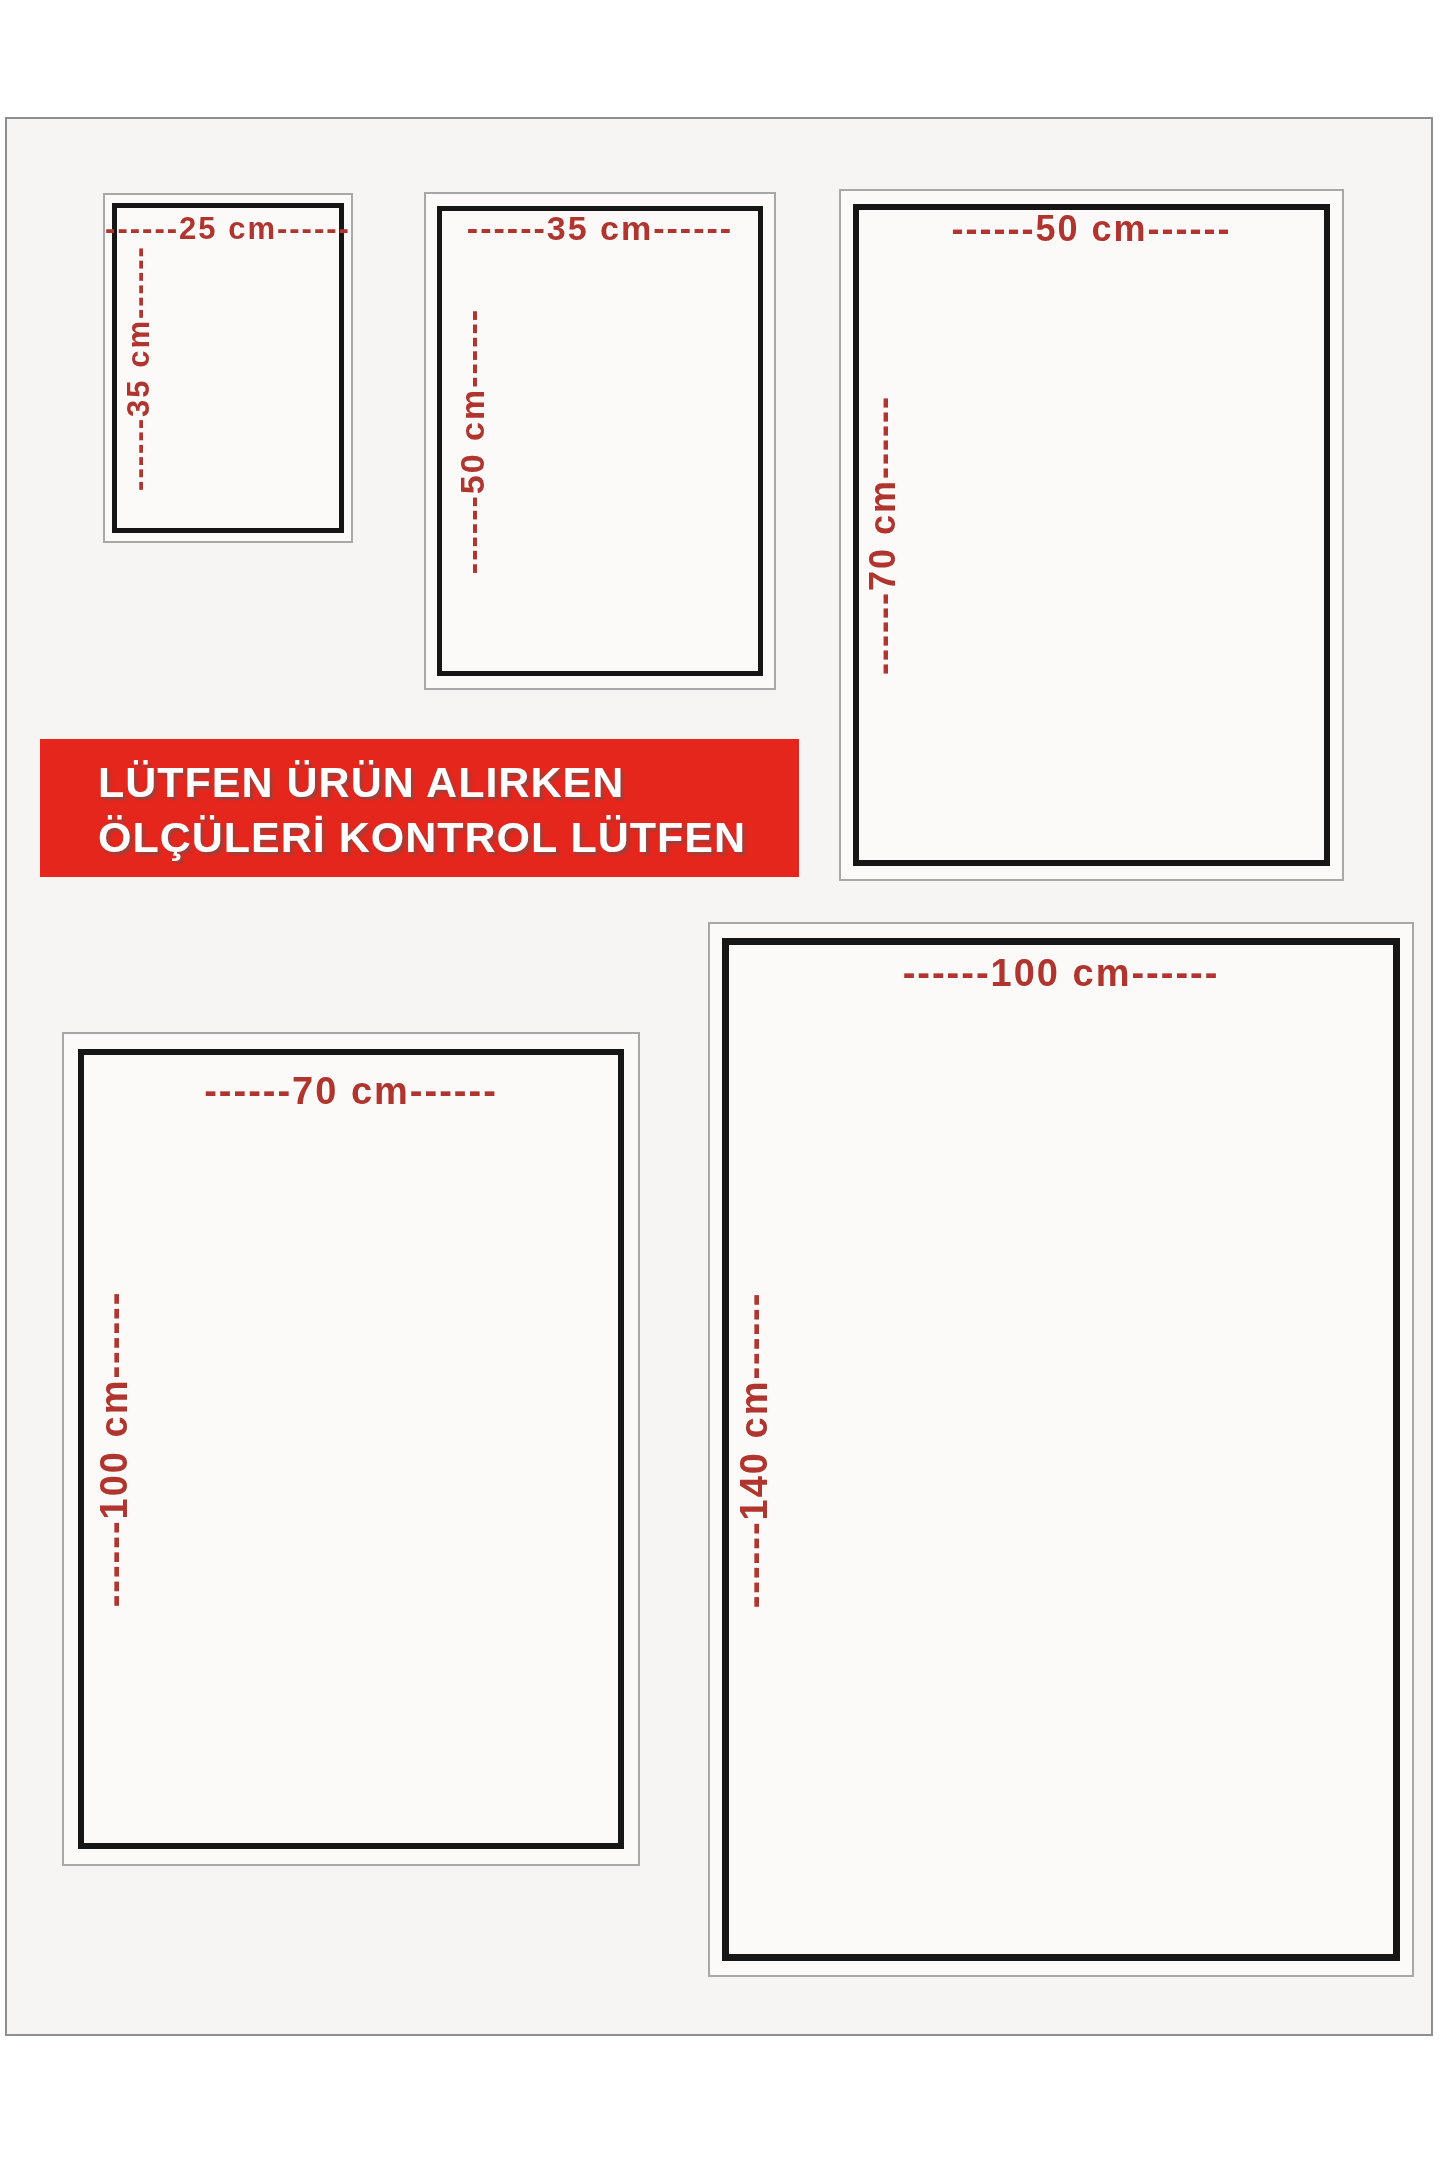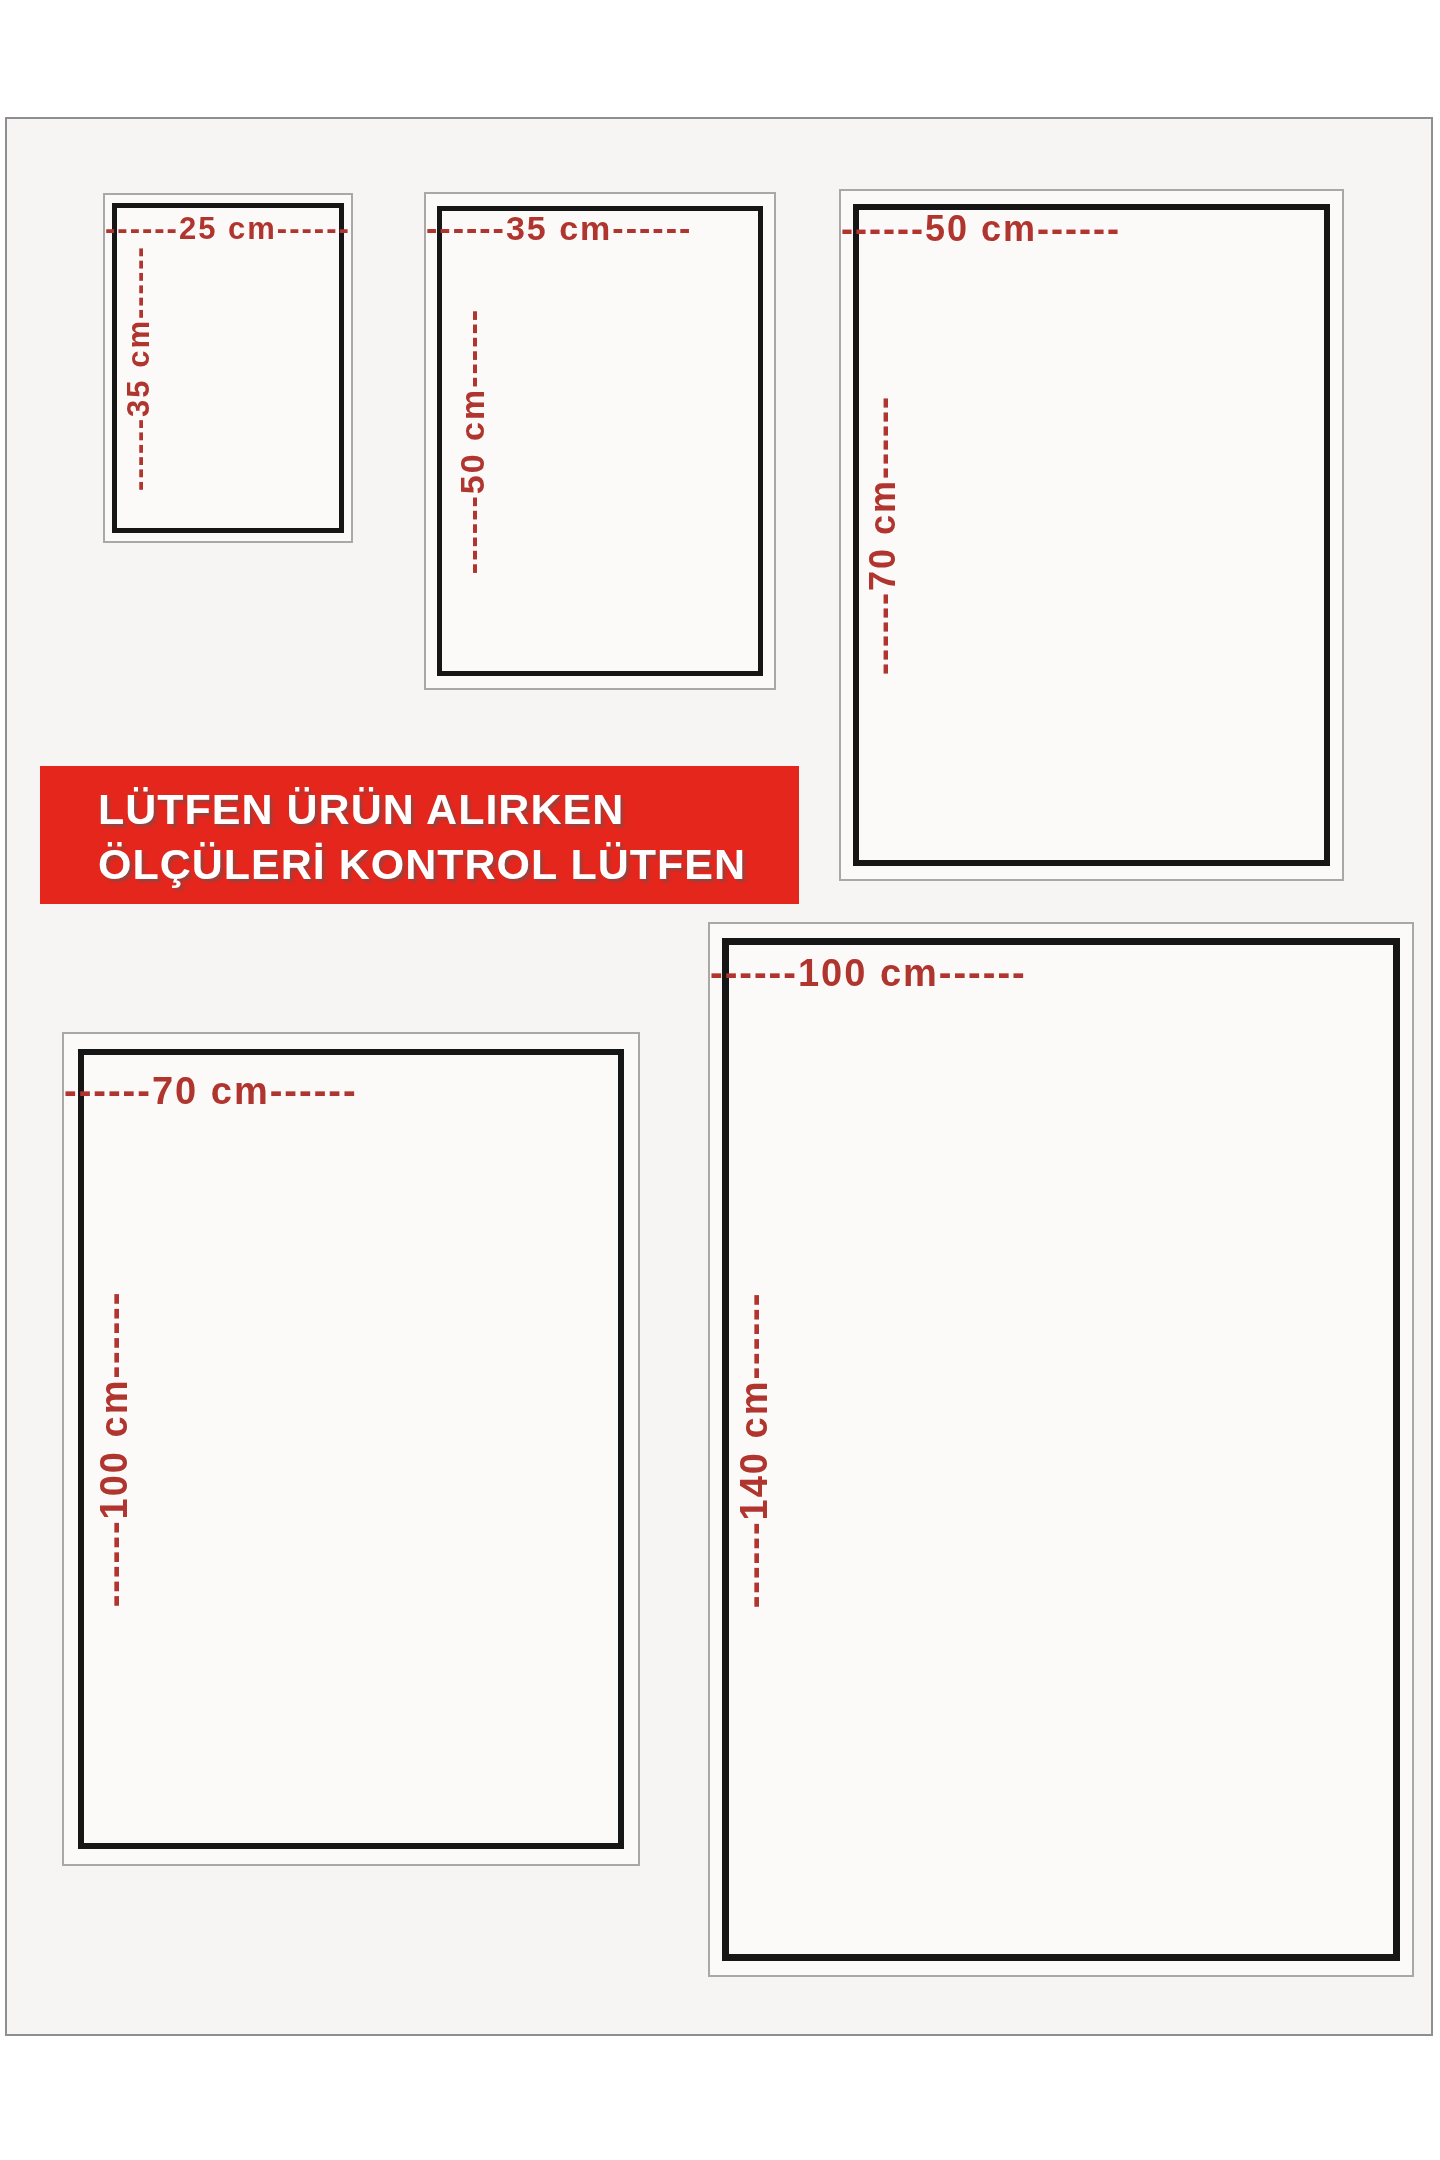--- a/index.html
+++ b/index.html
@@ -25,21 +25,21 @@
     background:var(--box-bg,#fbfaf8);
     box-sizing:border-box;
   }
   .sizebox .inner{
     position:absolute;
     border:5px solid var(--box-border,#161616);
     box-sizing:border-box;
   }
   .toplabel{
     position:absolute;left:0;right:0;
-    text-align:left;
+    text-align:center;
     color:var(--dimension-text,#b0352e);
     font-weight:bold;
     white-space:nowrap;
     letter-spacing:2px;
   }
   .sidelabel{
     position:absolute;top:50%;
     transform:translate(-50%,-50%) rotate(-90deg);
     color:var(--dimension-text,#b0352e);
     font-weight:bold;
@@ -67,21 +67,21 @@
   .r4 .toplabel{top:36px;font-size:38px;}
   .r4 .sidelabel{left:50px;font-size:38px;}
   
   .r5{left:708px;top:922px;width:706px;height:1055px;}
   .r5 .inner{left:12px;top:14px;right:12px;bottom:14px;border-width:7px;}
   .r5 .toplabel{top:28px;font-size:38px;}
   .r5 .sidelabel{left:44px;font-size:38px;}
   
   .banner{
     position:absolute;
-    left:40px;top:766px;width:759px;height:138px;
+    left:40px;top:739px;width:759px;height:138px;
     background:var(--banner-bg,#e5261d);
     color:var(--banner-text,#ffffff);
     box-sizing:border-box;
     padding:16px 0 0 58px;
     font-weight:bold;
     font-size:43px;
     line-height:55px;
     letter-spacing:1px;
     text-shadow:3px 3px 2px rgba(90,90,90,0.5);
     white-space:nowrap;

